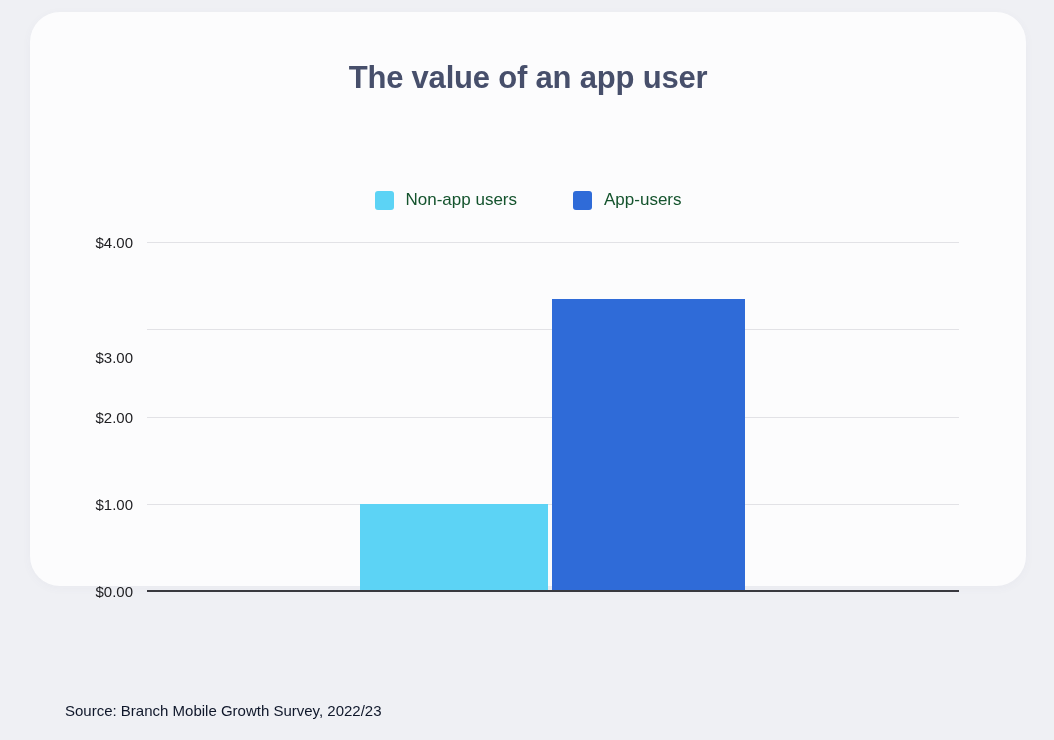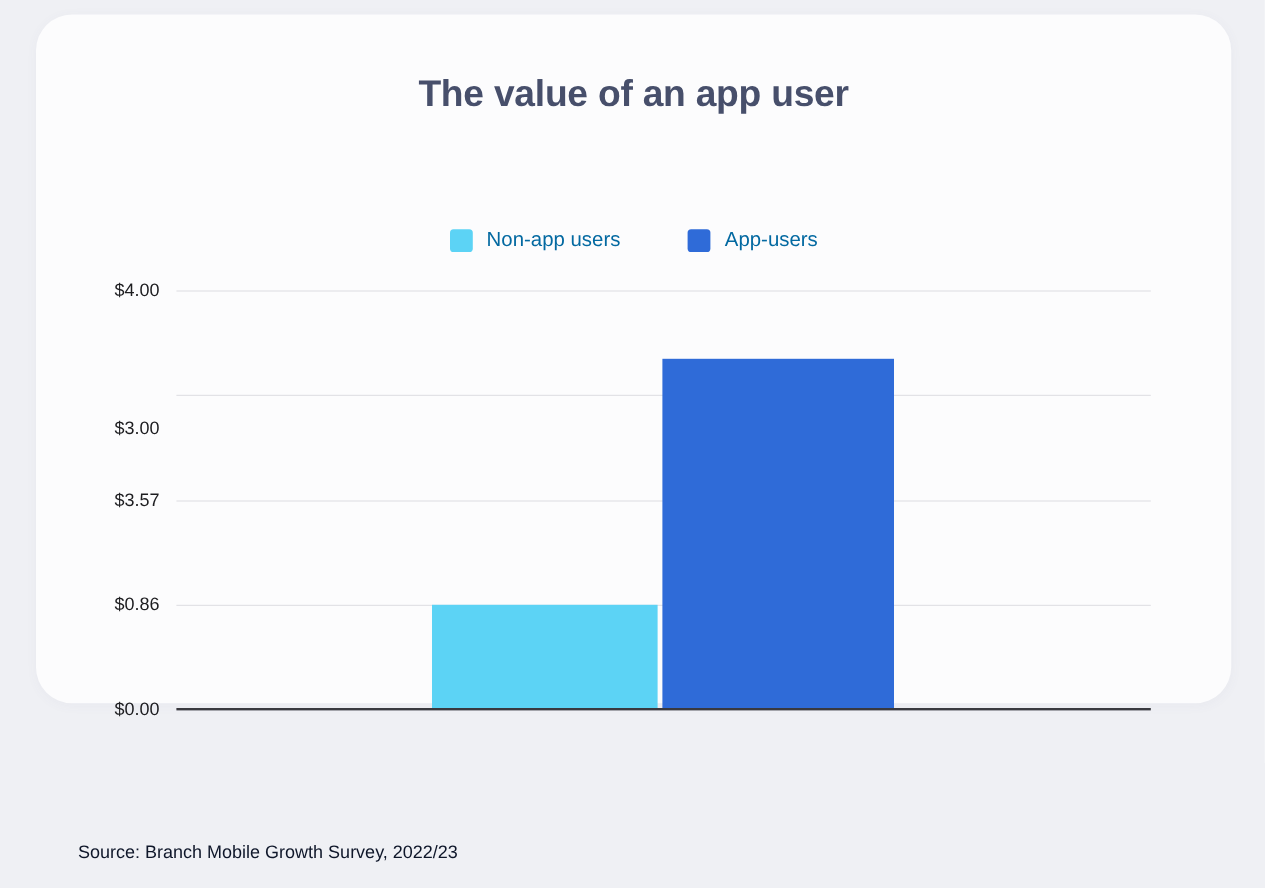--- a/index.html
+++ b/index.html
@@ -58,21 +58,21 @@
     gap: 12px;
   }
   .legend-swatch {
     width: 19px;
     height: 19px;
     border-radius: 3px;
     flex: 0 0 auto;
   }
   .legend-label {
     font-size: 17px;
-    color: #0369a1;
+    color: #14532d;
     white-space: nowrap;
   }
 
   
   #plot-area {
     position: absolute;
     left: 117px;      
     top: 230px;       
     width: 812px;     
     height: 349px;    
@@ -129,22 +129,22 @@
   <div id="plot-area">
     <div id="gridlines">
         <div class="gridline" style="top: 0px; background: rgb(226, 226, 230);"></div>
         <div class="gridline" style="top: 87.25px; background: rgb(226, 226, 230);"></div>
         <div class="gridline" style="top: 174.5px; background: rgb(226, 226, 230);"></div>
         <div class="gridline" style="top: 261.75px; background: rgb(226, 226, 230);"></div>
       </div>
     <div id="ytick-labels">
         <div class="ytick-label" style="top: 0px;">$4.00</div>
         <div class="ytick-label" style="top: 87.25px; margin-top: 28px;">$3.00</div>
-        <div class="ytick-label" style="top: 174.5px;">$3.57</div>
-        <div class="ytick-label" style="top: 261.75px;">$0.86</div>
+        <div class="ytick-label" style="top: 174.5px;">$2.00</div>
+        <div class="ytick-label" style="top: 261.75px;">$1.00</div>
         <div class="ytick-label" style="top: 349px;">$0.00</div>
       </div>
     <div id="bars">
         <div class="bar" title="$1.00" style="left: 213px; width: 188px; height: 87.25px; background: rgb(92, 211, 245);"></div>
         <div class="bar" title="$3.35" style="left: 405px; width: 193px; height: 292.288px; background: rgb(47, 107, 216);"></div>
       </div>
     <div id="axis-baseline"></div>
   </div>
 
 </div>

